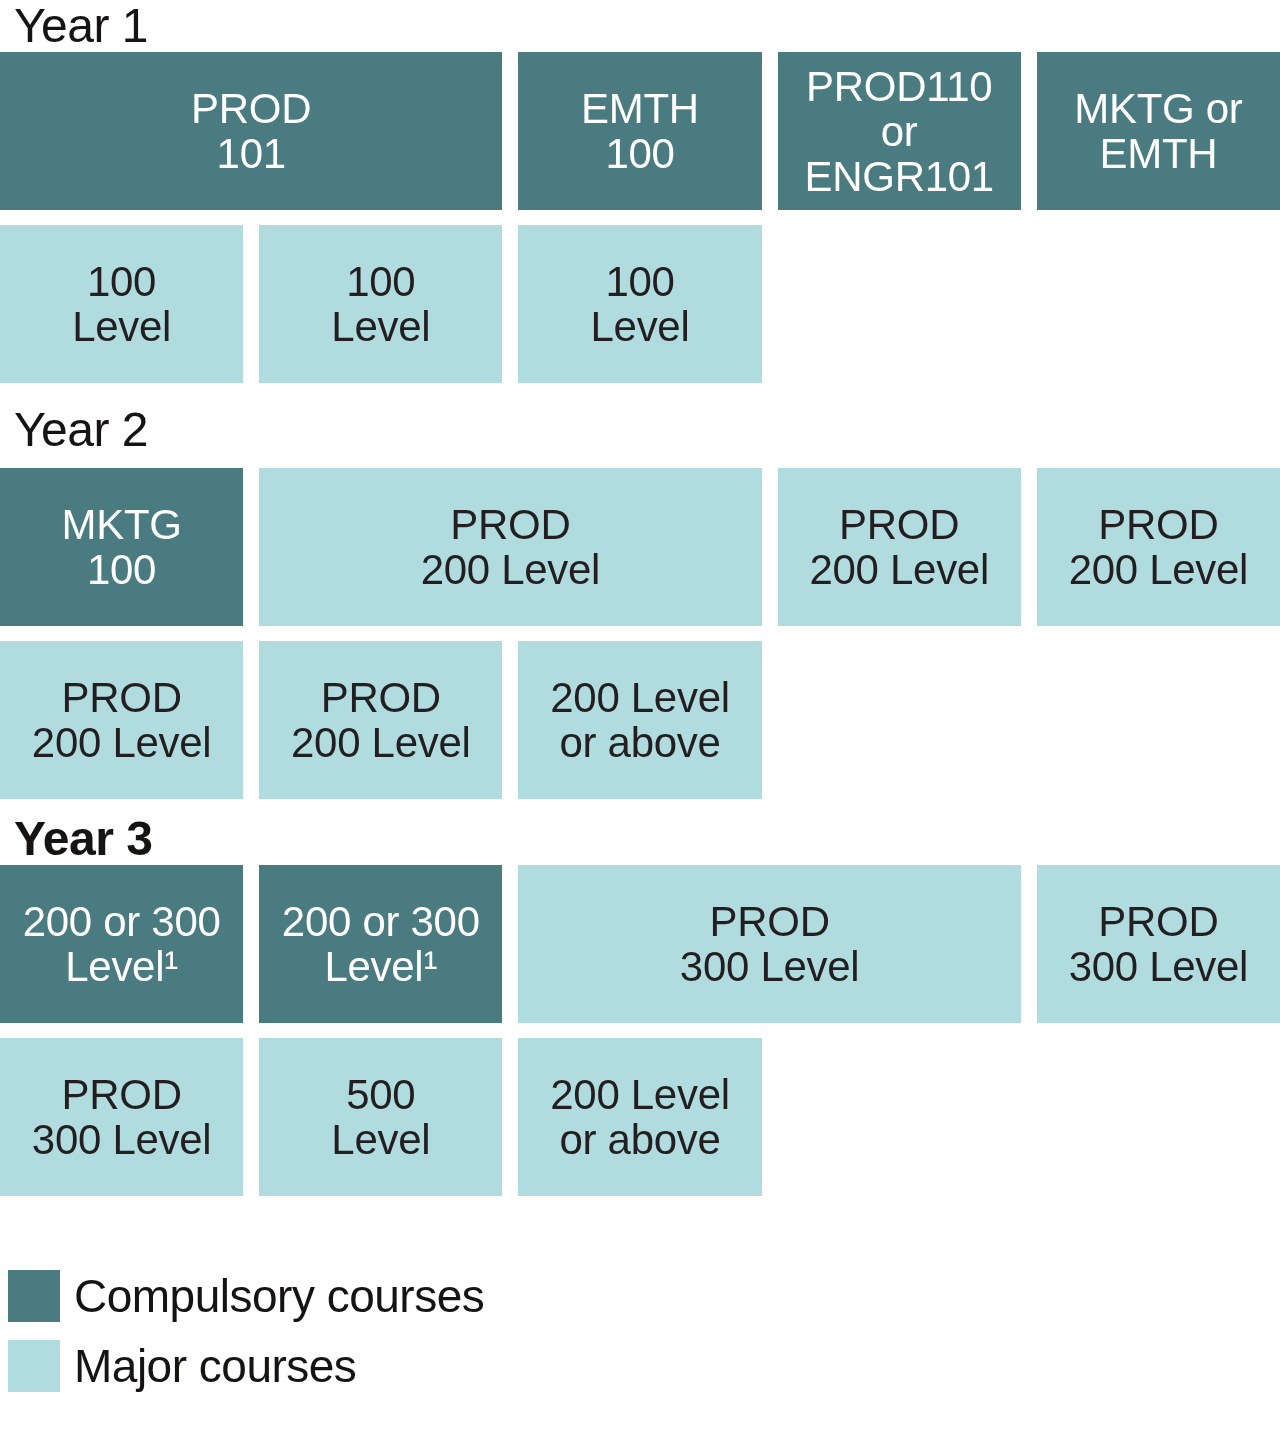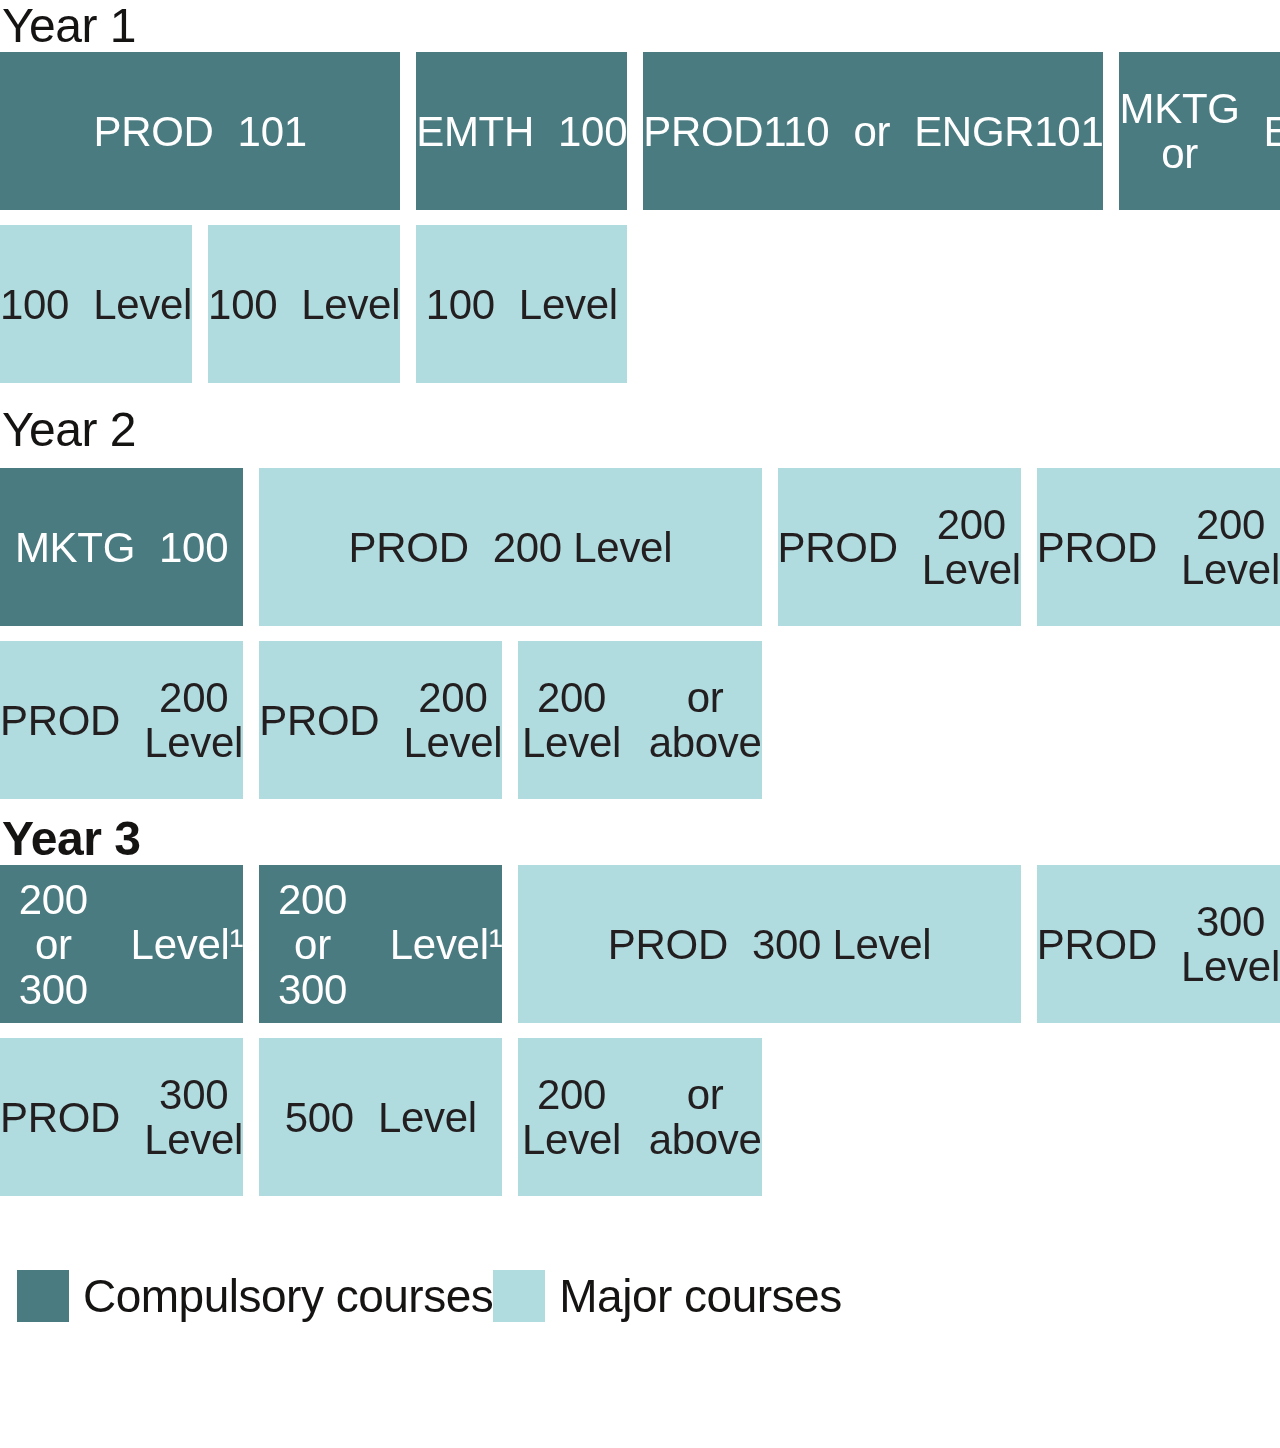--- a/index.html
+++ b/index.html
@@ -14,58 +14,59 @@
   }
   .planner {
     width: 1280px;
     box-sizing: border-box;
   }
   .year-label {
     font-size: 48px;
     line-height: 52px;
     font-weight: 400;
     color: #161313;
-    padding-left: 2px;
+    padding-left: 14px;
     letter-spacing: -0.5px;
   }
   .year-label.y2 { margin-top: 21px; }
   .year-label.y3 { margin-top: 14px; font-weight: bold; }
   .course-grid {
     display: grid;
     grid-template-columns: repeat(5, 1fr);
     grid-auto-rows: 158px;
     column-gap: 16px;
     row-gap: 15px;
     width: 1280px;
   }
   .course-grid.g2 { margin-top: 12px; }
   .box {
     display: flex;
+    flex-direction: column;
     justify-content: center;
     align-items: center;
     text-align: center;
     font-size: 42px;
     line-height: 45px;
     letter-spacing: -0.3px;
-    gap: 24px;
   }
   .box.compulsory {
     background: #4a7b81;
     color: #ffffff;
   }
   .box.major {
     background: #b1dcdf;
     color: #231f20;
   }
   .box .line { display: block; }
   .span-2 { grid-column: span 2; }
   .legend {
     margin-top: 74px;
-    padding-left: 17px;
+    padding-left: 8px;
     display: flex;
+    flex-direction: column;
     row-gap: 18px;
     text-align: center;
   }
   .legend-row {
     display: flex;
     align-items: center;
     height: 52px;
     column-gap: 14px;
   }
   .swatch {

